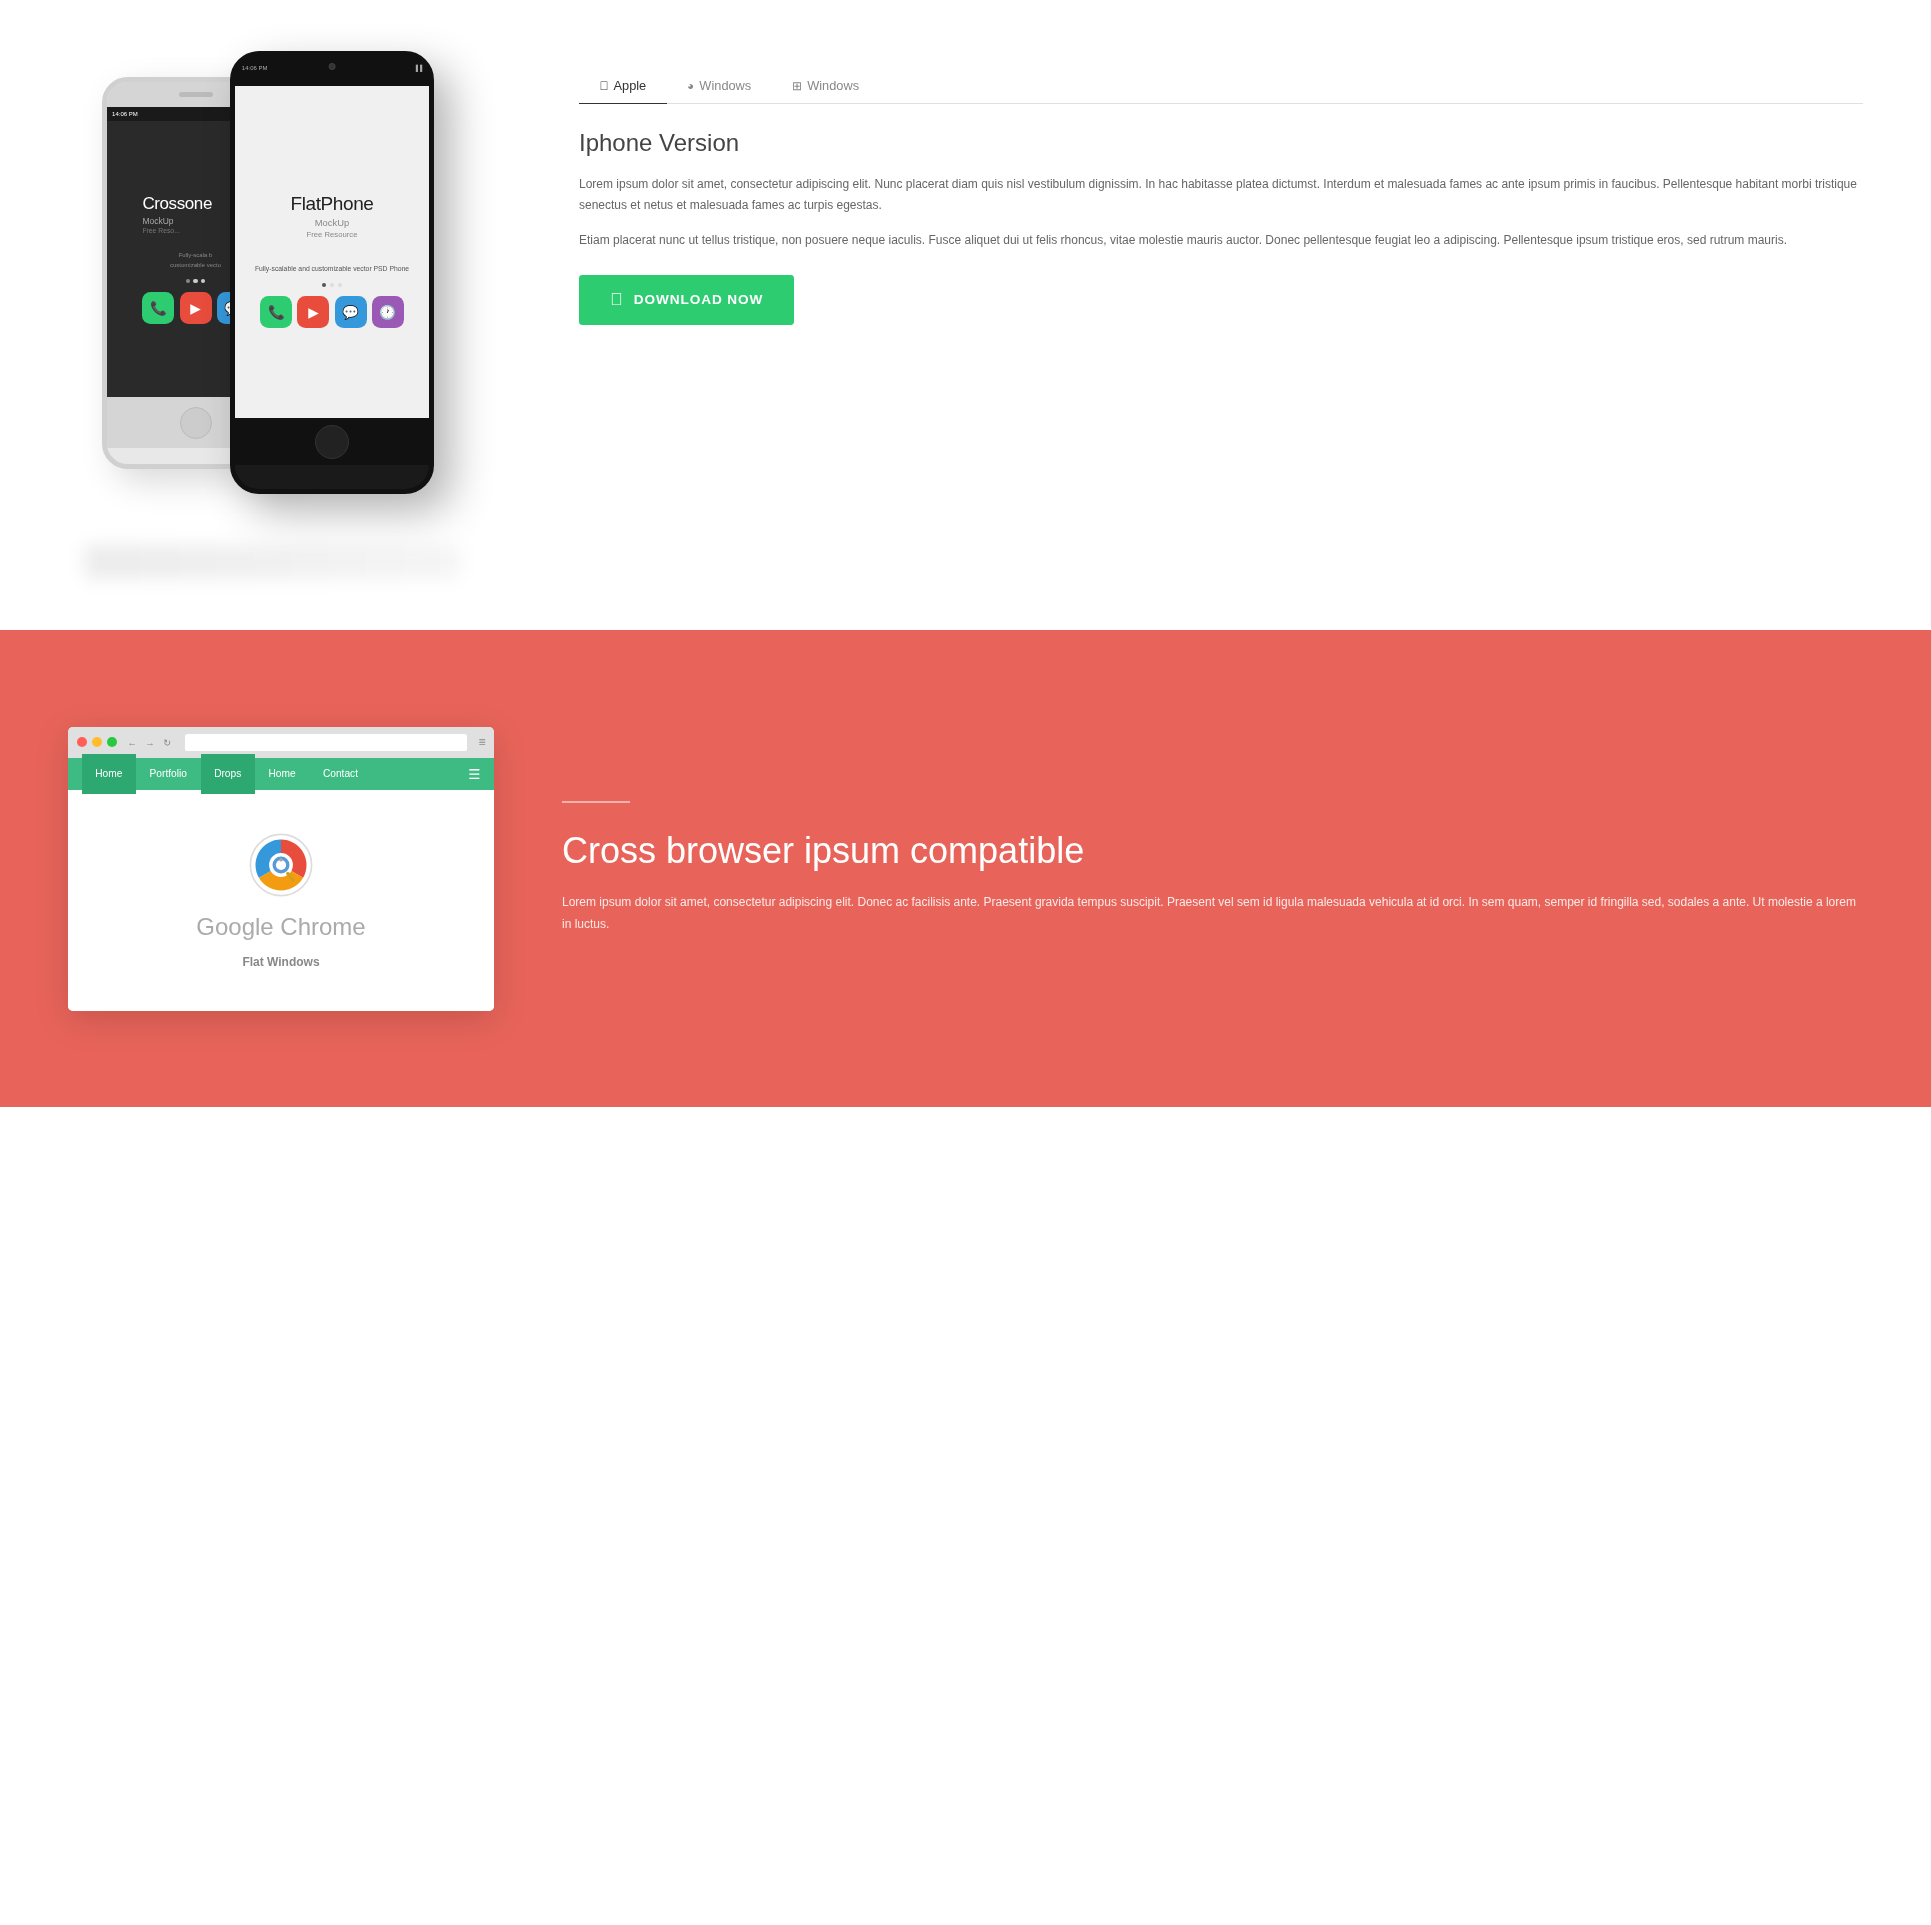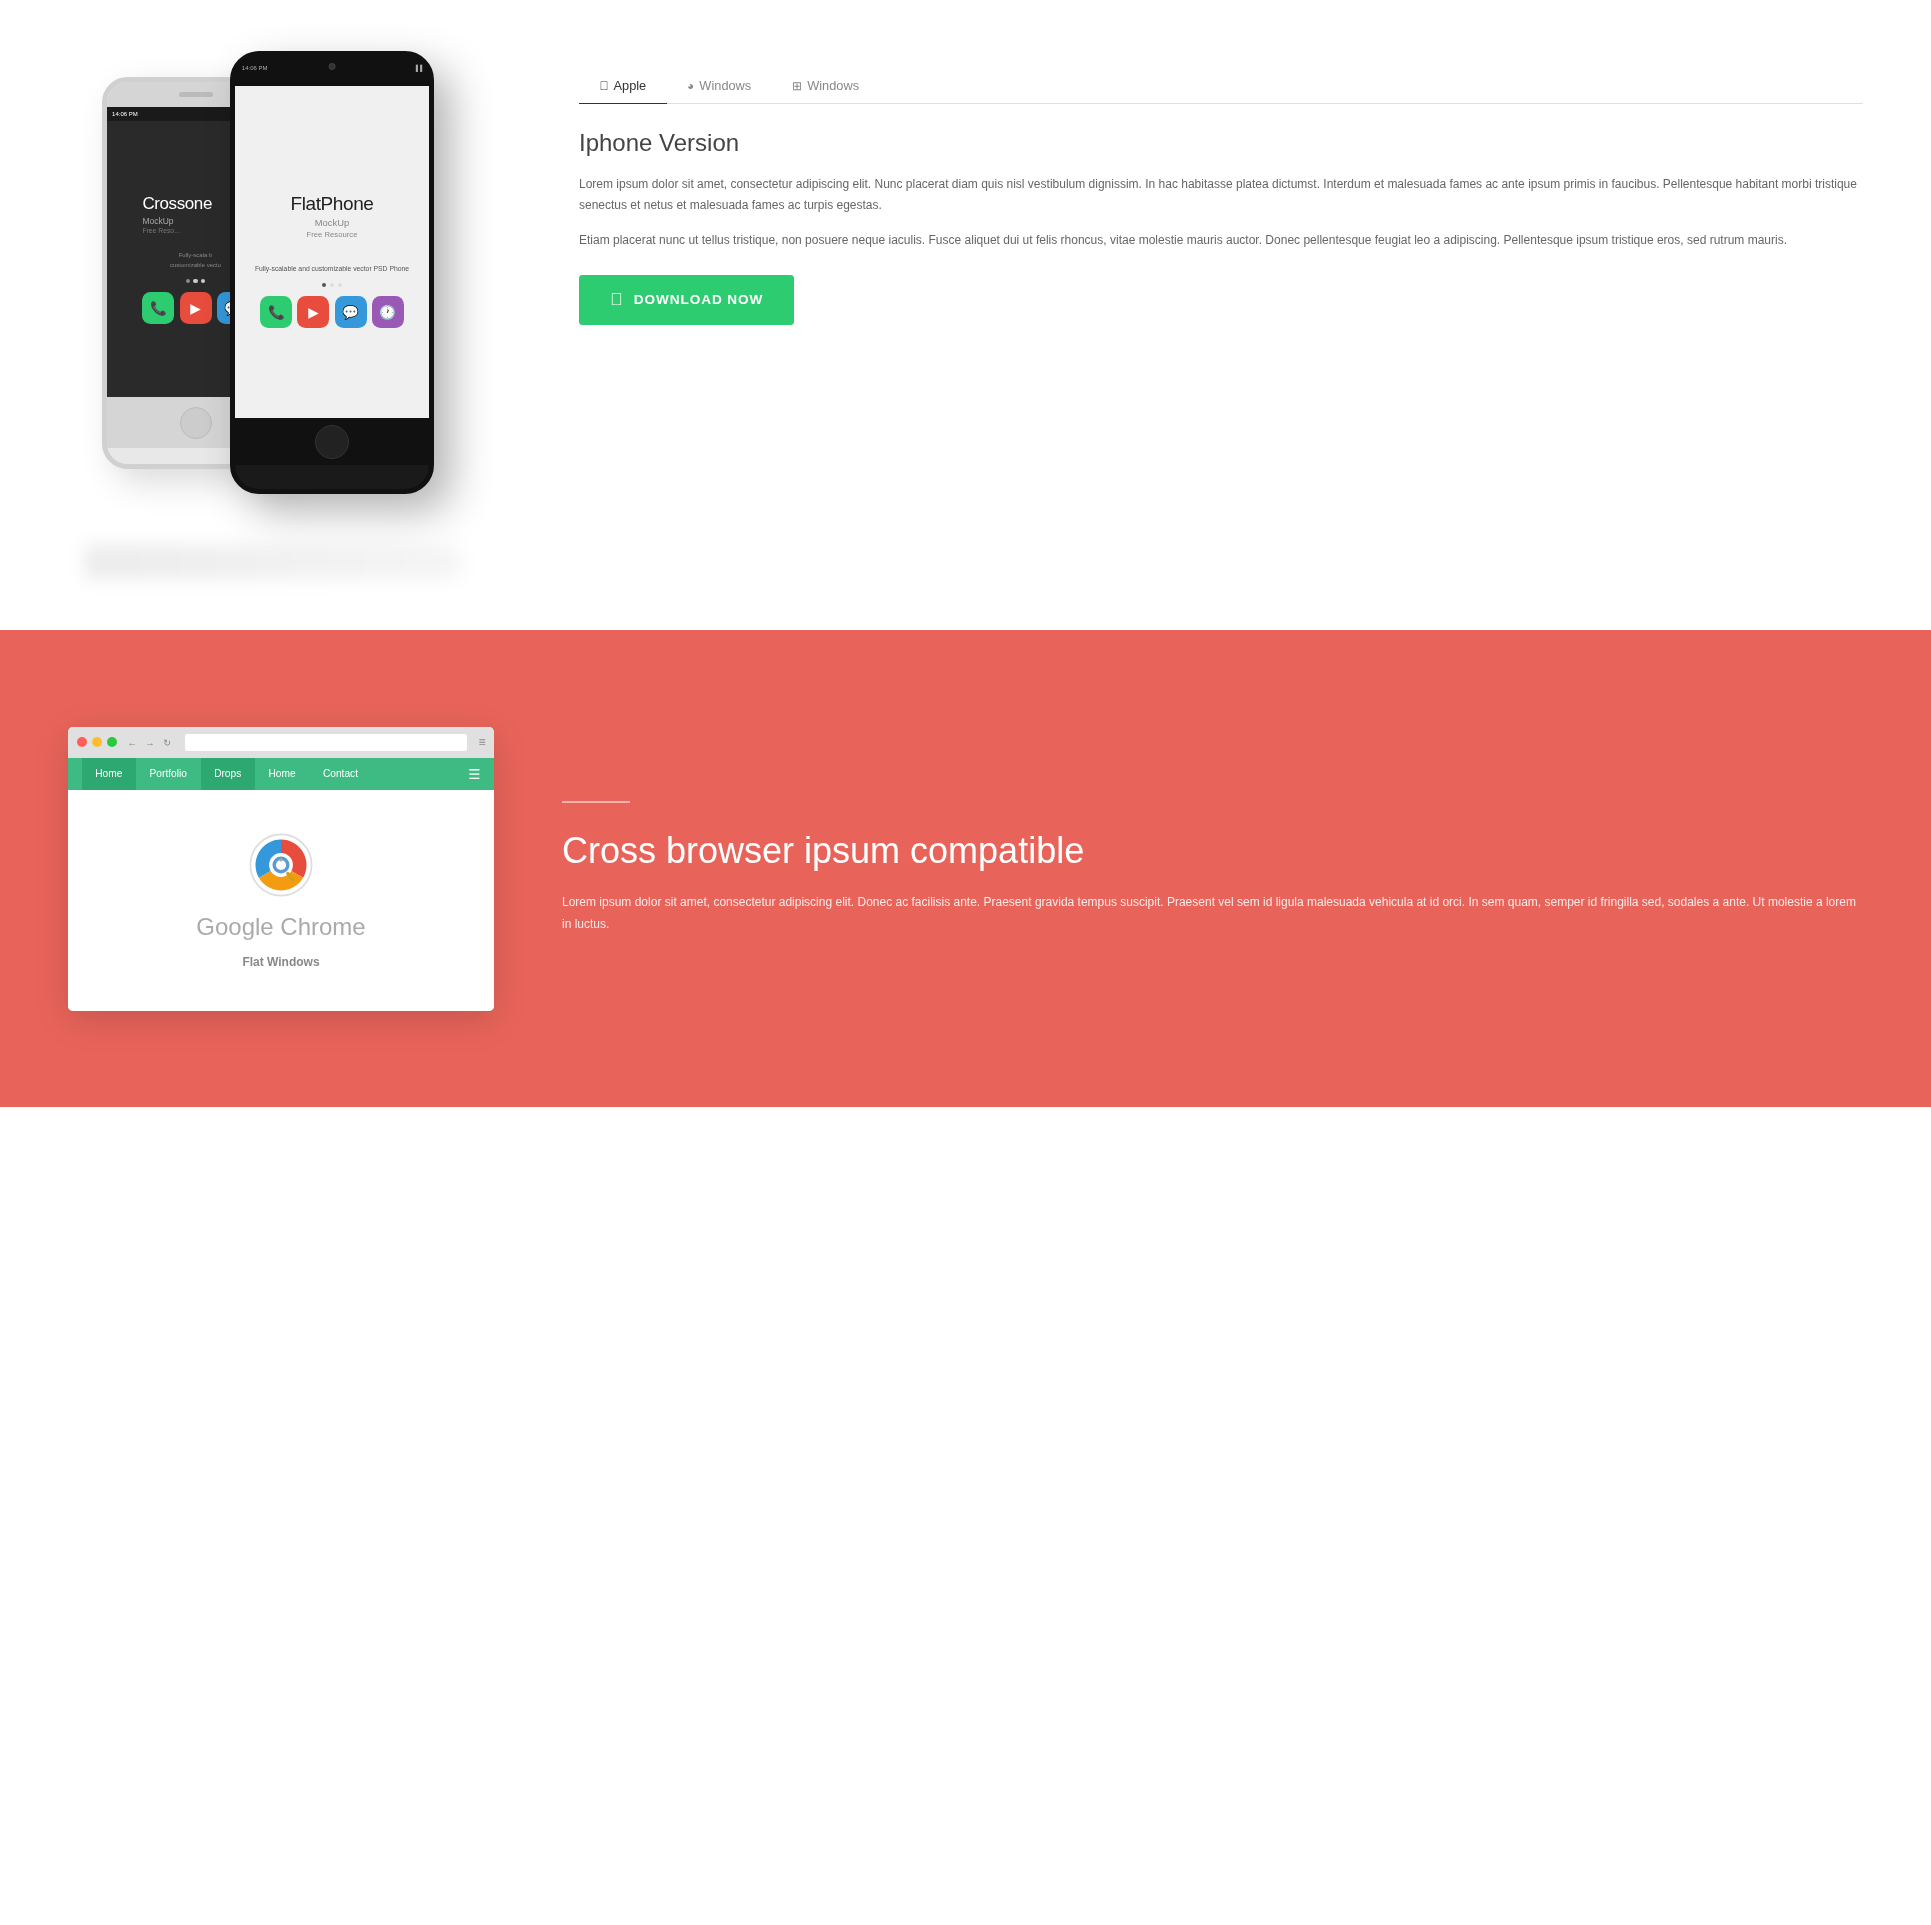--- a/index.html
+++ b/index.html
@@ -321,21 +321,21 @@
       height: 32px;
       display: flex;
       align-items: center;
       padding: 0 13.6px;
       gap: 0;
     }
     .nav-item {
       padding: 0 13.6px;
       font-size: 10.2px;
       color: #fff;
-      height: 32px;
+      height: 40px;
       display: flex;
       align-items: center;
       cursor: pointer;
     }
     .nav-item.active {
       background: #2da870;
     }
     .nav-hamburger {
       margin-left: auto;
       font-size: 13.6px;

